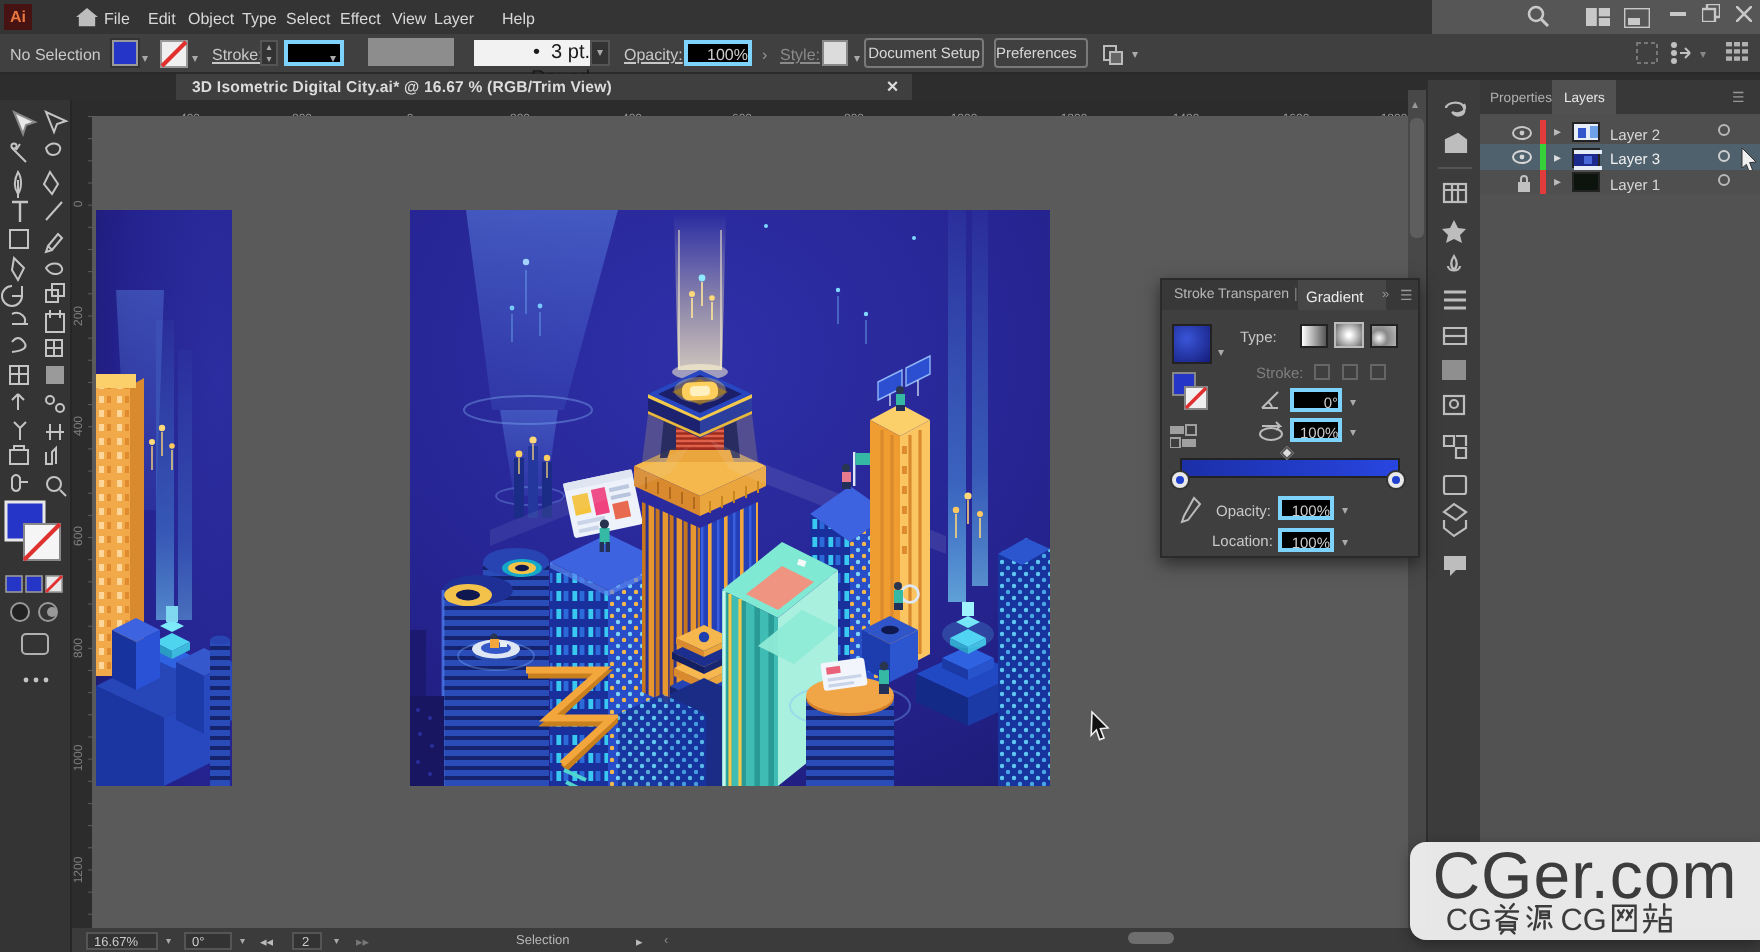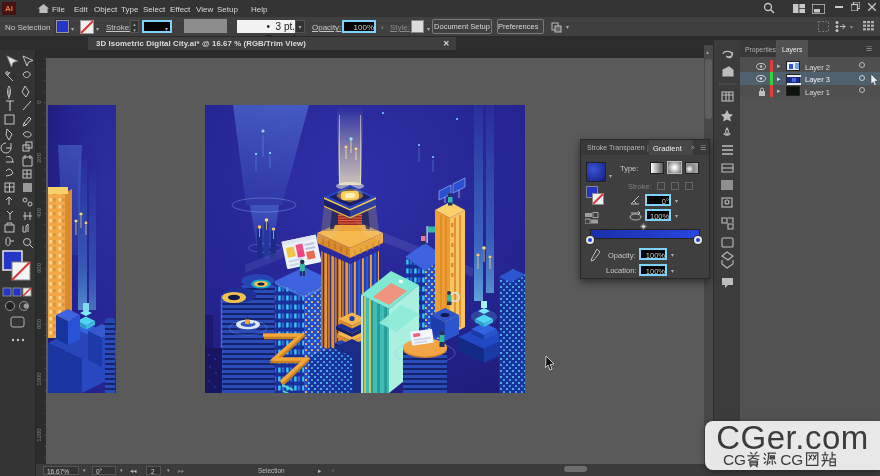--- a/index.html
+++ b/index.html
@@ -1,19 +1,19 @@
 <!DOCTYPE html>
 <html><head><meta charset="utf-8">
 <style>
 *{margin:0;padding:0;box-sizing:border-box;font-family:"Liberation Sans",sans-serif;}
 html,body{width:880px;height:476px;overflow:hidden;background:#565656;}
 .abs{position:absolute;}
 #stage{position:relative;width:880px;height:476px;}
 
-#menubar{left:0;top:0;width:880px;height:17px;background:#343434;color:#d8d8d8;font-size:9px;}
+#menubar{left:0;top:0;width:716px;height:17px;background:#343434;color:#d8d8d8;font-size:9px;}
 #vruler text{opacity:0.75;}
 #menubar .menu{position:absolute;top:4.5px;font-size:8px;}
 #ailogo{left:2px;top:2px;width:14px;height:13px;background:#471212;color:#e8763f;font-size:8px;font-weight:bold;text-align:center;line-height:13px;}
 
 #controlbar{left:0;top:17px;width:880px;height:20px;background:#404040;border-bottom:1px solid #2a2a2a;color:#c8c8c8;font-size:8px;}
 .cbtxt{position:absolute;top:6px;}
 .cbbox{position:absolute;background:#000000;border:2px solid #7dd3fc;color:#ccc;font-size:8px;text-align:right;}
 
 #tabstrip{left:0;top:37px;width:880px;height:13px;background:#2d2d2d;}
 #doctab{position:absolute;left:88px;top:0;width:368px;height:13px;background:#3f3f3f;color:#dcdcdc;font-size:7.8px;font-weight:bold;line-height:13px;padding-left:8px;letter-spacing:0.1px;}
@@ -44,21 +44,21 @@
     <svg class="abs" style="left:38px;top:4px" width="11" height="10" viewBox="0 0 12 11">
         <path d="M6 0L0 5h1.5v5h9V5H12L6 0z" fill="#bdbdbd"></path>
       </svg>
     <div class="menu" style="left:52px">File</div>
     <div class="menu" style="left:74px">Edit</div>
     <div class="menu" style="left:94px">Object</div>
     <div class="menu" style="left:121px">Type</div>
     <div class="menu" style="left:143px">Select</div>
     <div class="menu" style="left:170px">Effect</div>
     <div class="menu" style="left:196px">View</div>
-    <div class="menu" style="left:217px">Setup</div>
+    <div class="menu" style="left:217px">Layer</div>
     <div class="menu" style="left:251px">Help</div>
     <svg class="abs" style="left:763px;top:2px" width="12" height="12" viewBox="0 0 12 12">
         <circle cx="5" cy="5" r="3.5" fill="none" stroke="#c8c8c8" stroke-width="1.3"></circle>
         <path d="M7.7 7.7L11 11" stroke="#c8c8c8" stroke-width="1.5"></path>
       </svg>
     <svg class="abs" style="left:793px;top:4px" width="12" height="9" viewBox="0 0 12 9">
         <rect x="0" y="0" width="5.4" height="9" fill="#c8c8c8"></rect>
         <rect x="6.4" y="0" width="5.6" height="4.2" fill="#c8c8c8"></rect>
         <rect x="6.4" y="5" width="5.6" height="4" fill="#c8c8c8"></rect>
       </svg>

